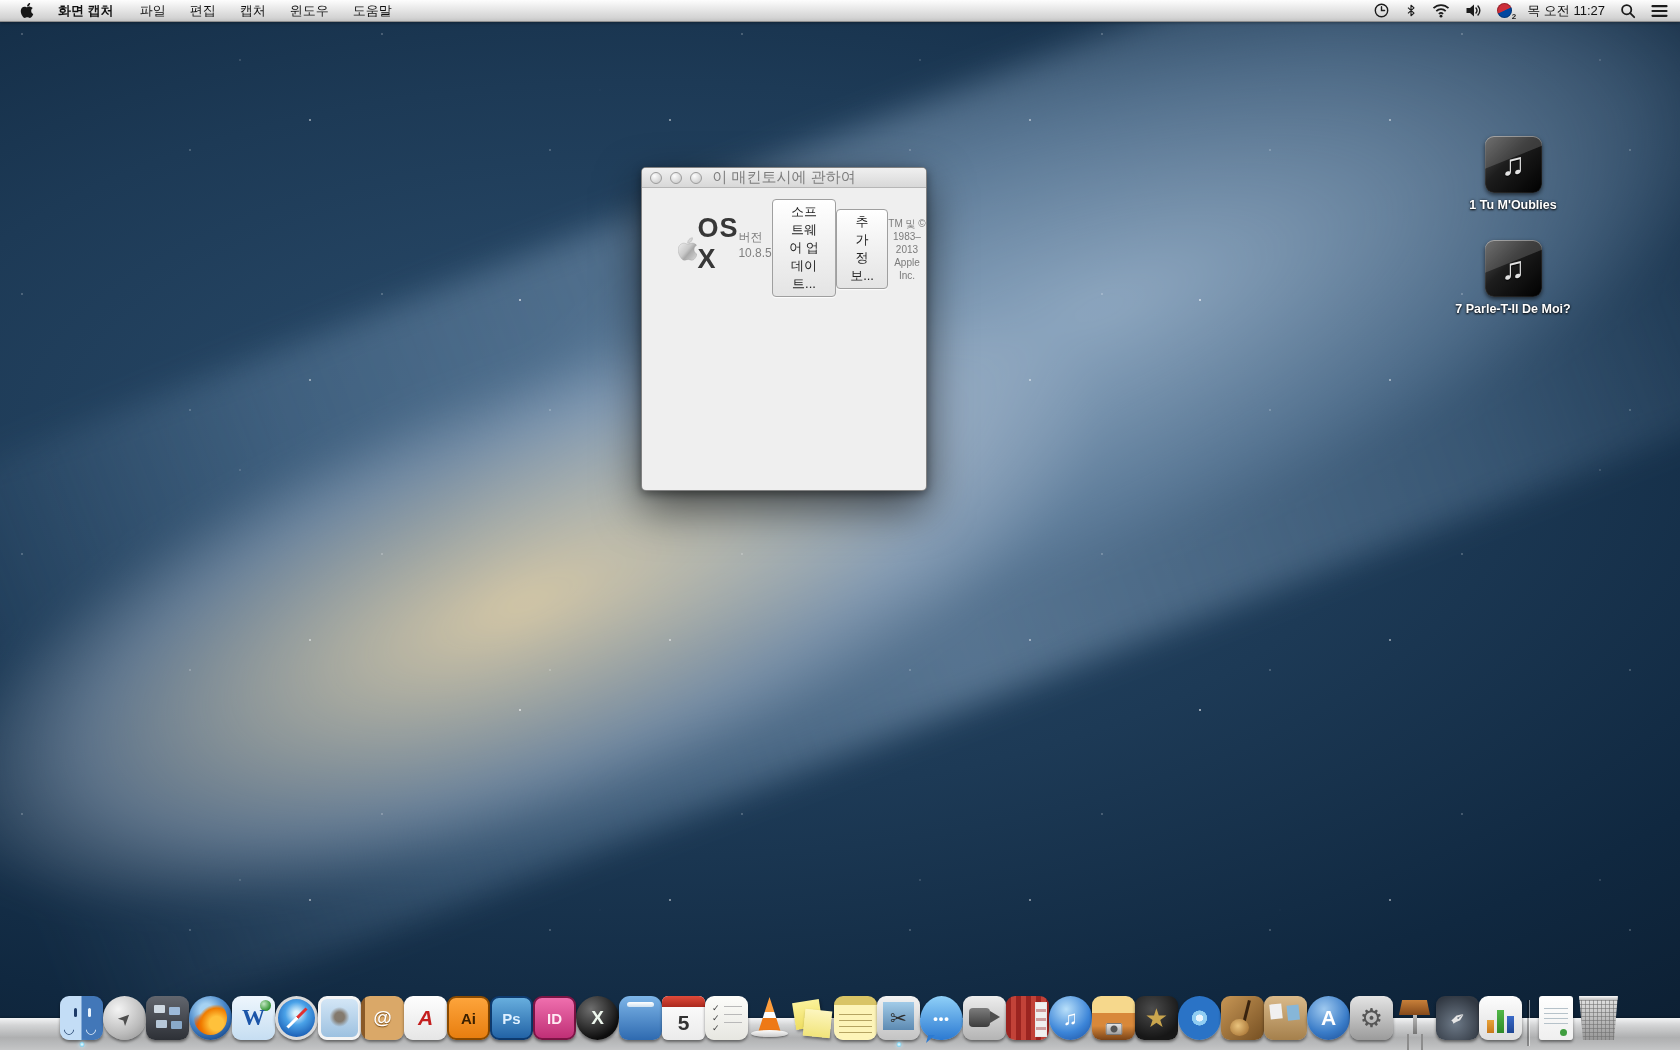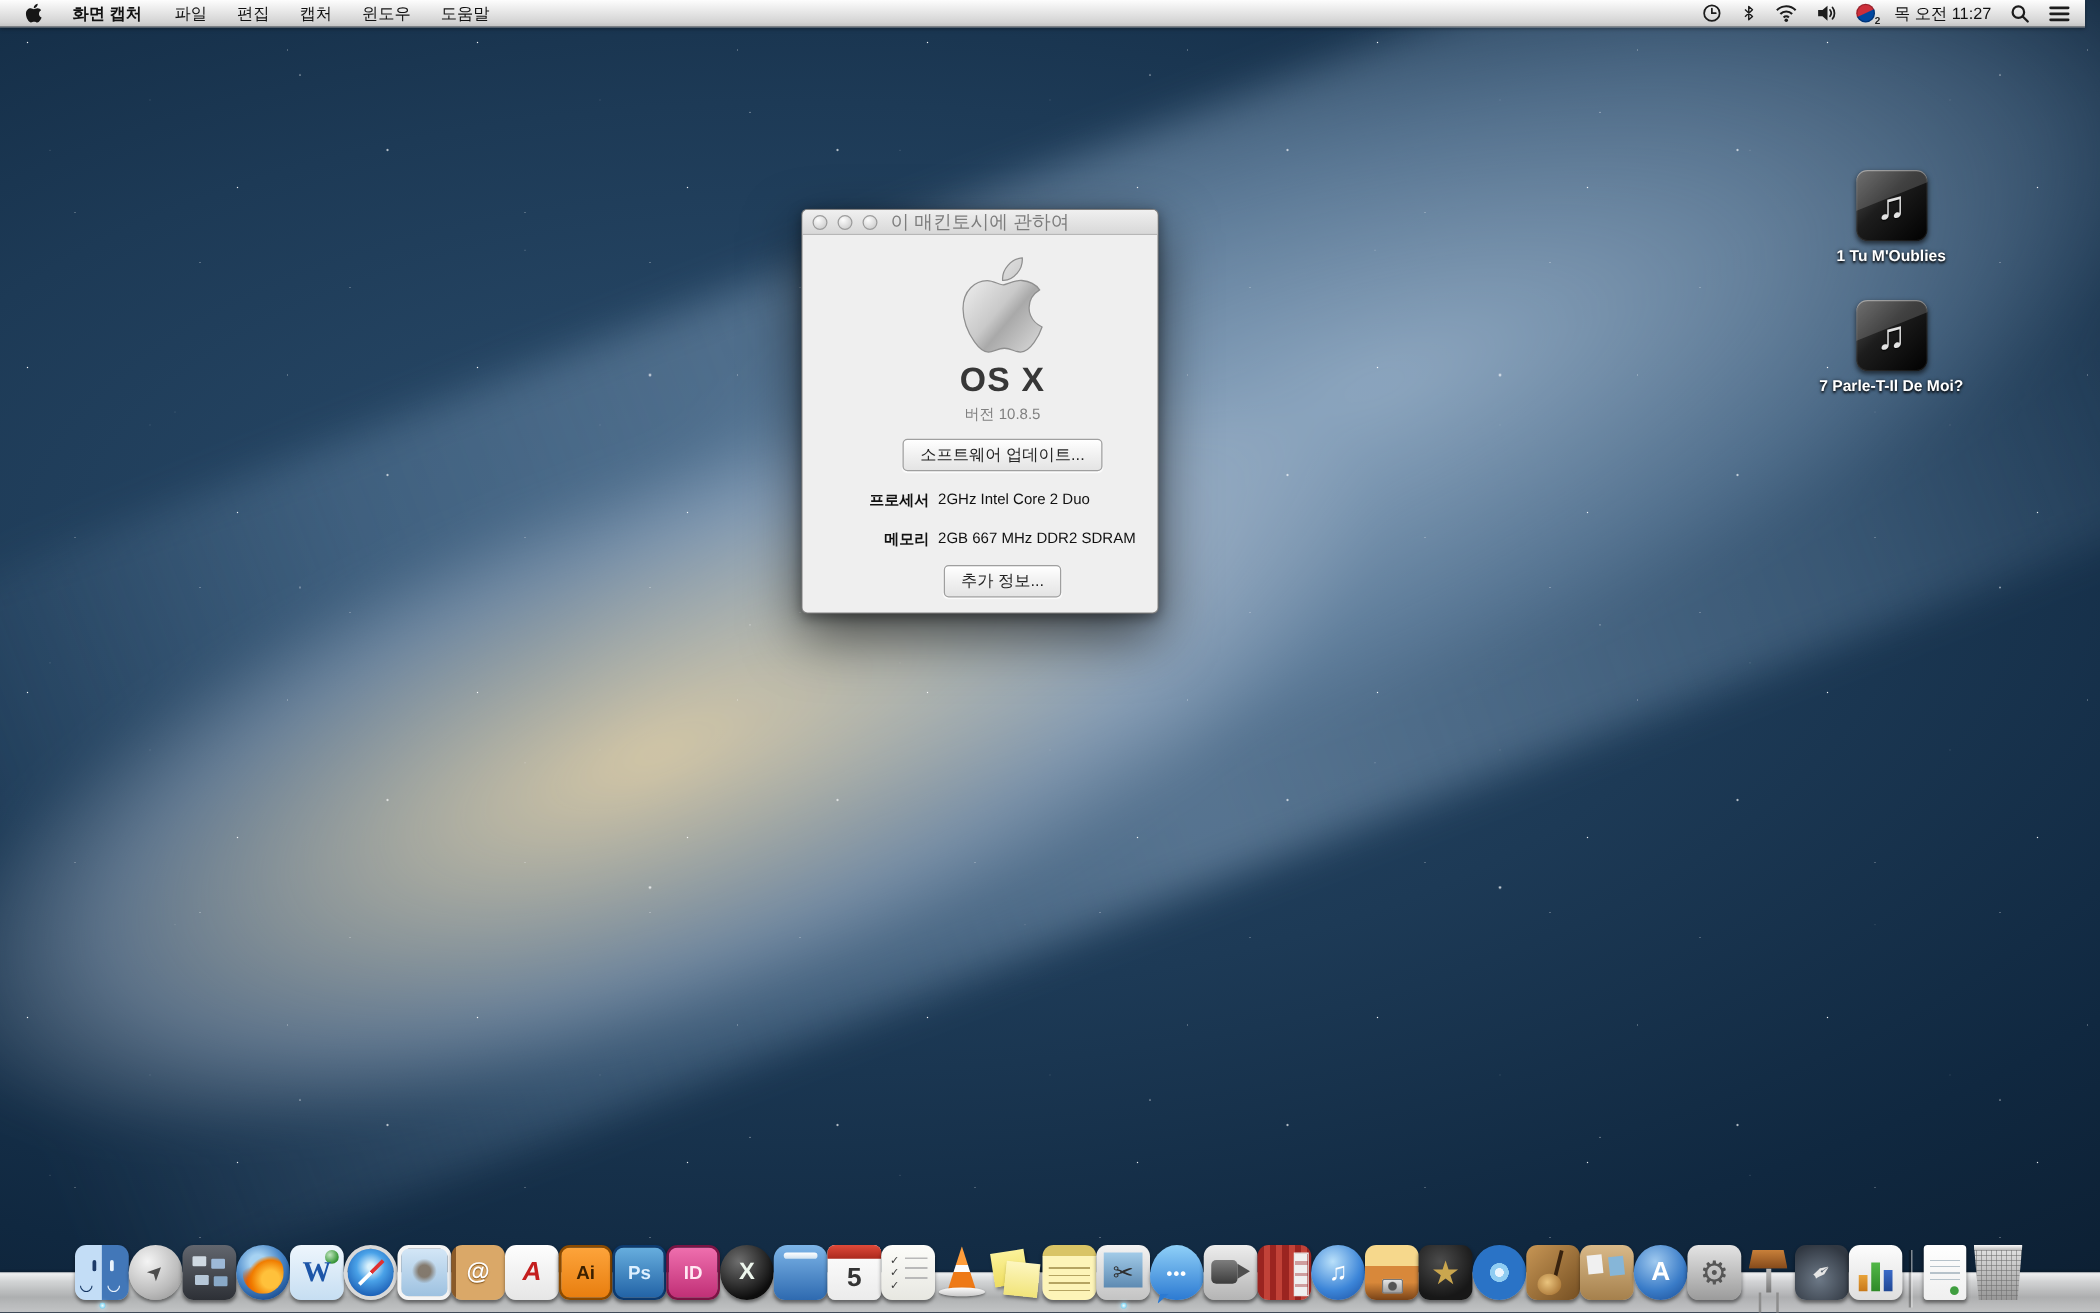--- a/index.html
+++ b/index.html
@@ -31,21 +31,21 @@
     background-image:
       radial-gradient(1px 1px at 40px 120px, rgba(255,255,255,.6), transparent 60%),
       radial-gradient(1.4px 1.4px at 240px 60px, rgba(255,255,255,.85), transparent 60%),
       radial-gradient(1px 1px at 420px 200px, rgba(255,255,255,.65), transparent 60%),
       radial-gradient(2.6px 2.6px at 520px 300px, rgba(255,255,255,1), transparent 60%),
       radial-gradient(1px 1px at 140px 330px, rgba(255,255,255,.6), transparent 60%),
       radial-gradient(1.2px 1.2px at 600px 90px, rgba(255,255,255,.8), transparent 60%);
     background-size: 680px 410px; }
 
   
-  .menubar { position:absolute; top:0; left:0; right:12px; height:22px; z-index:10;
+  .menubar { position:absolute; top:0; left:0; right:0; height:22px; z-index:10;
     display:flex; align-items:center; padding:0 12px;
     background: linear-gradient(#fdfdfd, #d3d3d3 85%, #c4c4c4);
     border-bottom:1px solid #8e8e8e; box-shadow:0 1px 3px rgba(0,0,0,.35);
     font-size:13px; color:#111; }
   .mb-left { display:flex; align-items:center; }
   .apple-menu { display:flex; align-items:center; padding:0 8px; margin-right:6px; }
   .app-name { font-weight:bold; padding:0 10px; margin-right:6px; }
   .menu-item { padding:0 10px; margin-right:4px; }
   .mb-right { margin-left:auto; display:flex; align-items:center; gap:15px; }
   .st-icon { display:flex; align-items:center; }
@@ -86,21 +86,21 @@
   .window { position:absolute; left:641px; top:167px; width:286px; height:324px; z-index:5;
     border-radius:5px; overflow:hidden; background:#efefef;
     border:1px solid rgba(40,40,40,.55);
     box-shadow: 0 18px 45px rgba(0,0,0,.6), 0 3px 10px rgba(0,0,0,.4); }
   .titlebar { height:20px; display:flex; align-items:center; position:relative;
     background: linear-gradient(#f0f0f0, #d8d8d8); border-bottom:1px solid #b6b6b6; }
   .tl-group { display:flex; gap:8px; padding-left:8px; }
   .tl { width:12px; height:12px; border-radius:50%; border:1px solid #9c9c9c;
     background: radial-gradient(circle at 35% 30%, #fdfdfd, #d2d2d2 75%, #bdbdbd); }
   .win-title { position:absolute; left:0; right:0; text-align:center; font-size:15px; color:#7d7d7d; }
-  .win-content { display:flex; flex-direction:column; align-items:center;margin-left:36px; }
+  .win-content { display:flex; flex-direction:row; align-items:center;margin-left:36px; }
   .big-apple { margin-top:13px; }
   .os-name { margin-top:2px; font-size:27px; font-weight:bold; color:#373737; letter-spacing:1px; }
   .os-version { margin-top:3px; font-size:12px; color:#808080; }
   .aqua-btn { margin-top:11px; font-size:13px; color:#222; padding:3px 13px;
     border:1px solid #9f9f9f; border-radius:4px;
     background: linear-gradient(#ffffff, #f2f2f2 45%, #e4e4e4);
     box-shadow: 0 1px 1px rgba(255,255,255,.9), inset 0 1px 0 #fff; cursor:default; }
   .specs { margin-top:15px; display:grid; grid-template-columns:auto auto; column-gap:7px; row-gap:14px; font-size:12px; color:#111; }
   .spec-label { font-weight:bold; text-align:right; }
   .spec-value { text-align:left; }
@@ -356,26 +356,20 @@
             <stop offset="0.5" stop-color="#c9c9c9"></stop>
           <stop offset="0.62" stop-color="#a9a9a9"></stop>
             <stop offset="1" stop-color="#dcdcdc"></stop>
         </linearGradient>
       </defs>
       <path fill="url(#ag)" stroke="#8f8f8f" stroke-width="6" d="M318.7 268.7c-.2-36.7 16.4-64.4 50-84.8-18.8-26.9-47.2-41.7-84.7-44.6-35.5-2.8-74.3 20.7-88.5 20.7-15 0-49.4-19.7-76.4-19.7C63.3 141.2 4 184.8 4 273.5c0 26.2 4.8 53.3 14.4 81.2 12.8 36.7 59 126.7 107.2 125.2 25.2-.6 43-17.9 75.8-17.9 31.8 0 48.3 17.9 76.4 17.9 48.6-.7 90.4-82.5 102.6-119.3-65.2-30.7-61.7-90-61.7-91.9zm-56.6-164.2c27.3-32.4 24.8-61.9 24-72.5-24.1 1.4-52 16.4-67.9 34.9-17.5 19.8-27.8 44.3-25.6 71.9 26.1 2 49.9-11.4 69.5-34.3z"></path>
     </svg>
     <div class="os-name">OS X</div>
     <div class="os-version">버전 10.8.5</div>
     <button class="aqua-btn">소프트웨어 업데이트...</button>
-    <div class="specs">
-      <div class="spec-label">프로세서</div>
-      <div class="spec-value">2GHz Intel Core 2 Duo</div>
-      <div class="spec-label">메모리</div>
-      <div class="spec-value">2GB 667 MHz DDR2 SDRAM</div>
-    </div>
     <button class="aqua-btn more-info">추가 정보...</button>
     <div class="copyright">
       <div>TM 및 © 1983–2013 Apple Inc.</div>
 
     </div>
   </div>
 </div>
 
 <div class="dock">
   <div class="dock-shelf"></div>

